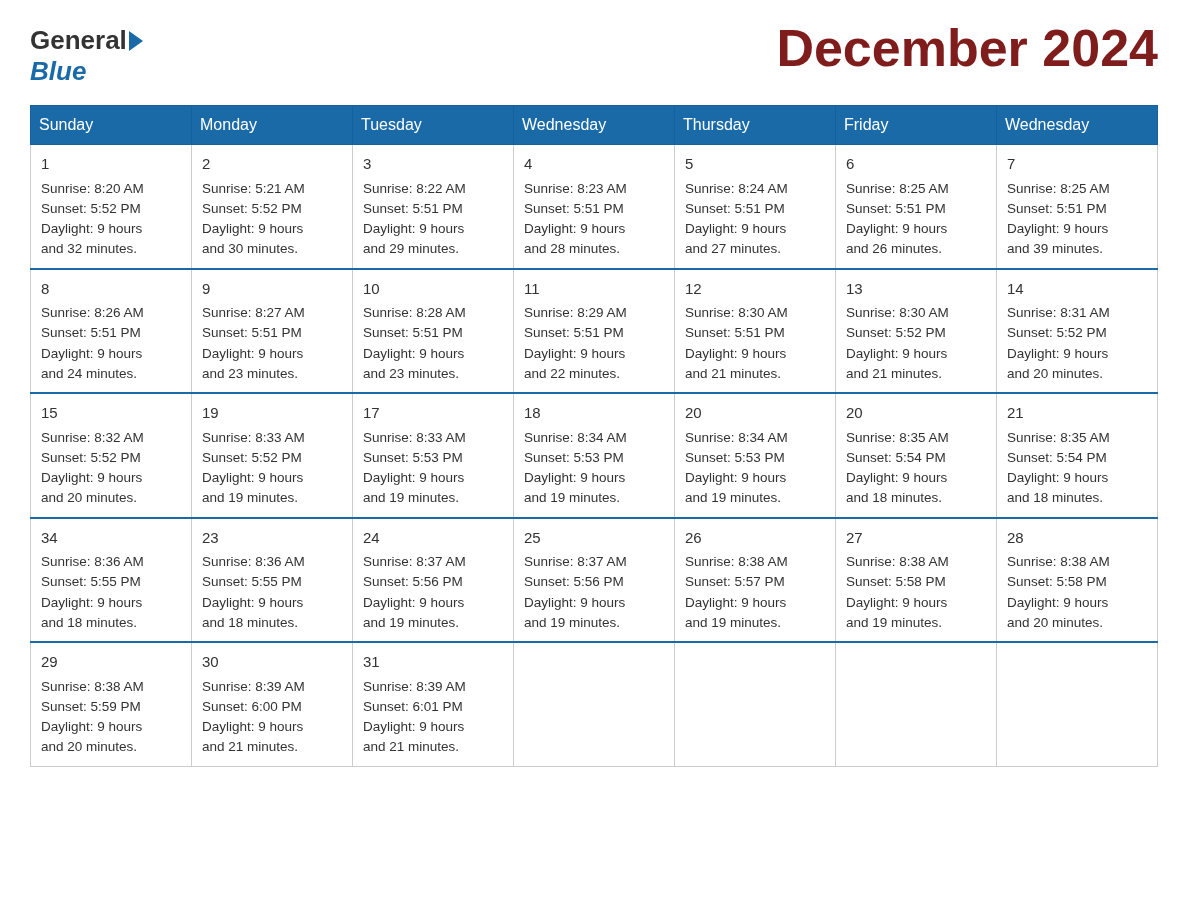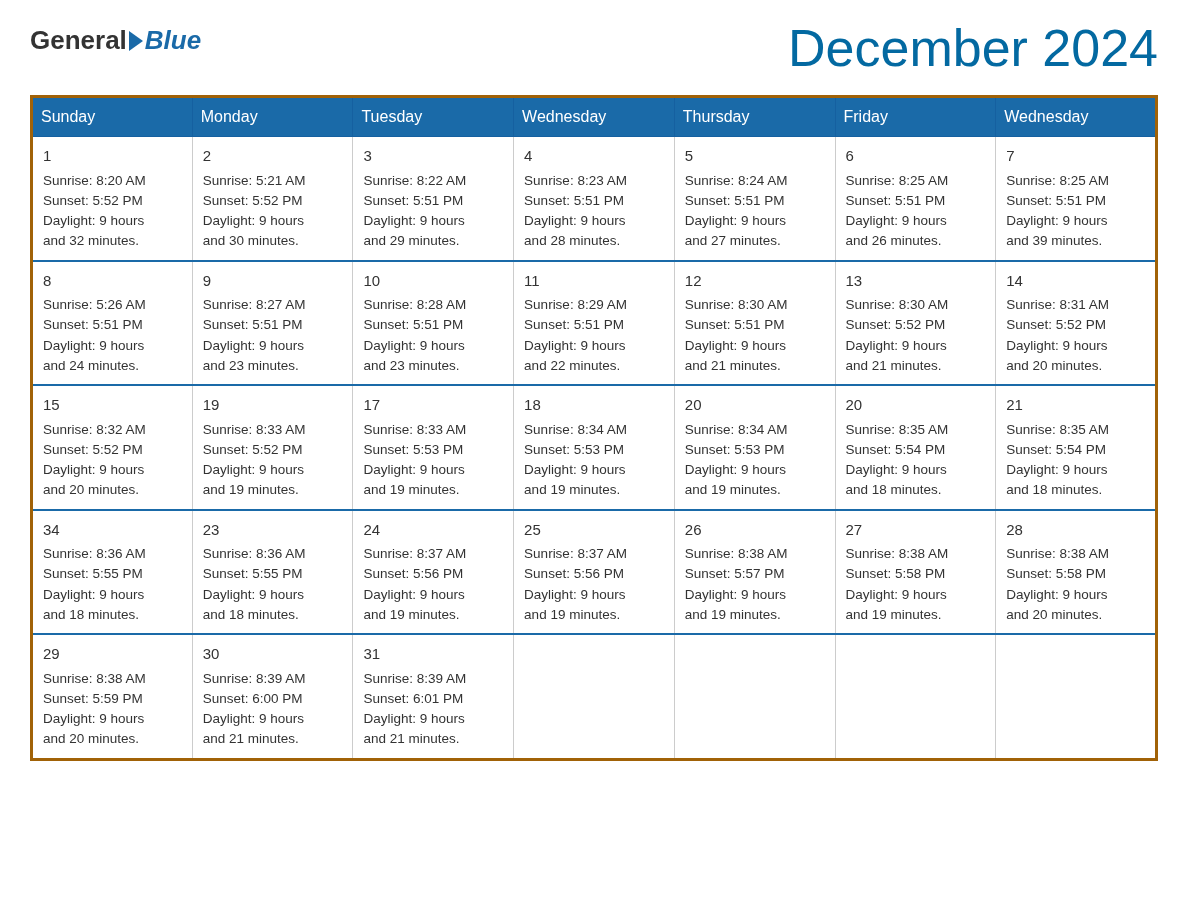--- a/index.html
+++ b/index.html
@@ -11,21 +11,21 @@
       padding: 20px 30px;
     }
     .header {
       display: flex;
       justify-content: space-between;
       align-items: flex-start;
       margin-bottom: 18px;
     }
     .logo {
       display: flex;
-      flex-direction: row;
+      flex-direction: column;
       align-items: flex-start;
       padding-top: 5px;
     }
     .logo-text {
       display: flex;
       align-items: center;
       font-size: 26px;
       font-weight: bold;
       color: #333;
     }
@@ -44,34 +44,34 @@
       color: #1a6aa8;
       font-size: 26px;
       font-weight: bold;
       font-style: italic;
     }
     .title-area {
       text-align: right;
     }
     .month-title {
       font-size: 52px;
-      font-weight: normal;
-      color: #0369a1;
+      font-weight: bold;
+      color: #7f1d1d;
       line-height: 1.1;
       margin-left: 36px;
     }
     .location {
       font-size: 20px;
       color: #444;
       margin-top: 4px;
     }
     .calendar {
       width: 100%;
       border-collapse: collapse;
-      border: 3px solid #a16207;
+      border: 1px solid #a16207;
     }
     .calendar th {
       background-color: #1a6aa8;
       color: #fff;
       padding: 10px 8px;
       text-align: left;
       font-size: 16px;
       font-weight: normal;
       border: 1px solid #1560a0;
     }
@@ -132,21 +132,21 @@
   <tr>
         <td><span class="day-num">1</span><span>Sunrise: 8:20 AM</span><br><span>Sunset: 5:52 PM</span><br><span>Daylight: 9 hours</span><br><span>and 32 minutes.</span></td>
         <td><span class="day-num">2</span><span>Sunrise: 5:21 AM</span><br><span>Sunset: 5:52 PM</span><br><span>Daylight: 9 hours</span><br><span>and 30 minutes.</span></td>
         <td><span class="day-num">3</span><span>Sunrise: 8:22 AM</span><br><span>Sunset: 5:51 PM</span><br><span>Daylight: 9 hours</span><br><span>and 29 minutes.</span></td>
         <td><span class="day-num">4</span><span>Sunrise: 8:23 AM</span><br><span>Sunset: 5:51 PM</span><br><span>Daylight: 9 hours</span><br><span>and 28 minutes.</span></td>
         <td><span class="day-num">5</span><span>Sunrise: 8:24 AM</span><br><span>Sunset: 5:51 PM</span><br><span>Daylight: 9 hours</span><br><span>and 27 minutes.</span></td>
         <td><span class="day-num">6</span><span>Sunrise: 8:25 AM</span><br><span>Sunset: 5:51 PM</span><br><span>Daylight: 9 hours</span><br><span>and 26 minutes.</span></td>
         <td><span class="day-num">7</span><span>Sunrise: 8:25 AM</span><br><span>Sunset: 5:51 PM</span><br><span>Daylight: 9 hours</span><br><span>and 39 minutes.</span></td>
       </tr>
       <tr>
-        <td><span class="day-num">8</span><span>Sunrise: 5:26 AM</span><br><span>Sunset: 5:51 PM</span><br><span>Daylight: 9 hours</span><br><span>and 24 minutes.</span></td>
+        <td><span class="day-num">8</span><span>Sunrise: 8:26 AM</span><br><span>Sunset: 5:51 PM</span><br><span>Daylight: 9 hours</span><br><span>and 24 minutes.</span></td>
         <td><span class="day-num">9</span><span>Sunrise: 8:27 AM</span><br><span>Sunset: 5:51 PM</span><br><span>Daylight: 9 hours</span><br><span>and 23 minutes.</span></td>
         <td><span class="day-num">10</span><span>Sunrise: 8:28 AM</span><br><span>Sunset: 5:51 PM</span><br><span>Daylight: 9 hours</span><br><span>and 23 minutes.</span></td>
         <td><span class="day-num">11</span><span>Sunrise: 8:29 AM</span><br><span>Sunset: 5:51 PM</span><br><span>Daylight: 9 hours</span><br><span>and 22 minutes.</span></td>
         <td><span class="day-num">12</span><span>Sunrise: 8:30 AM</span><br><span>Sunset: 5:51 PM</span><br><span>Daylight: 9 hours</span><br><span>and 21 minutes.</span></td>
         <td><span class="day-num">13</span><span>Sunrise: 8:30 AM</span><br><span>Sunset: 5:52 PM</span><br><span>Daylight: 9 hours</span><br><span>and 21 minutes.</span></td>
         <td><span class="day-num">14</span><span>Sunrise: 8:31 AM</span><br><span>Sunset: 5:52 PM</span><br><span>Daylight: 9 hours</span><br><span>and 20 minutes.</span></td>
       </tr>
       <tr>
         <td><span class="day-num">15</span><span>Sunrise: 8:32 AM</span><br><span>Sunset: 5:52 PM</span><br><span>Daylight: 9 hours</span><br><span>and 20 minutes.</span></td>
         <td><span class="day-num">19</span><span>Sunrise: 8:33 AM</span><br><span>Sunset: 5:52 PM</span><br><span>Daylight: 9 hours</span><br><span>and 19 minutes.</span></td>

